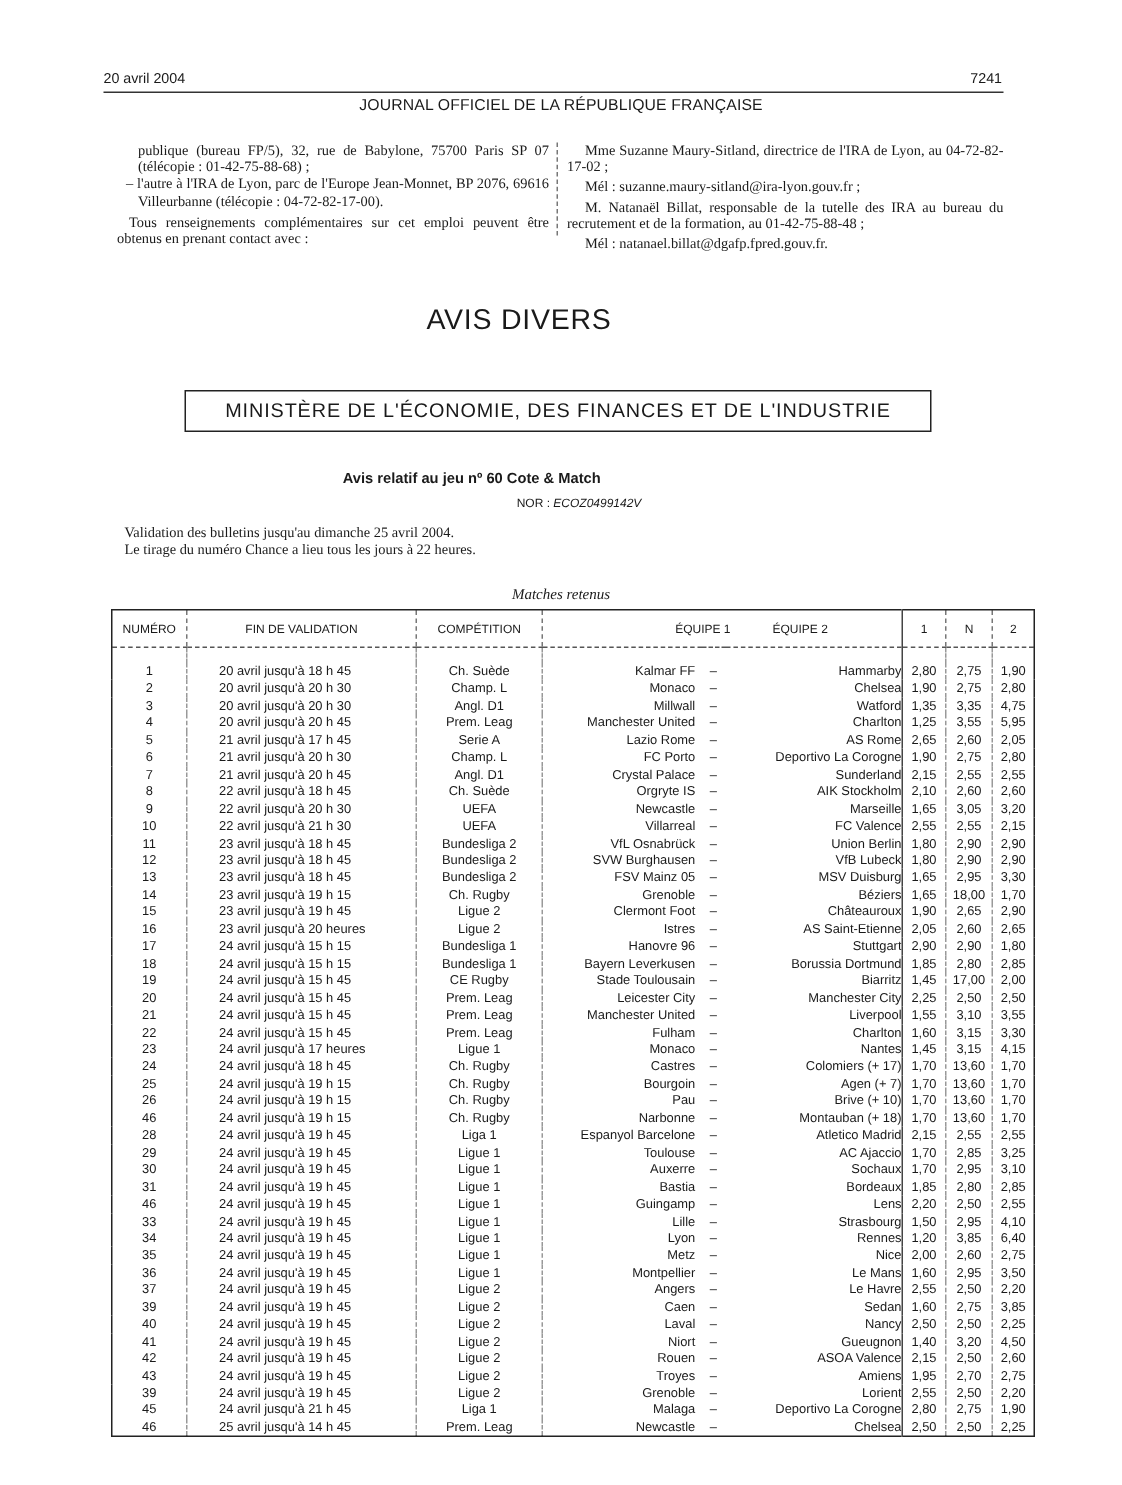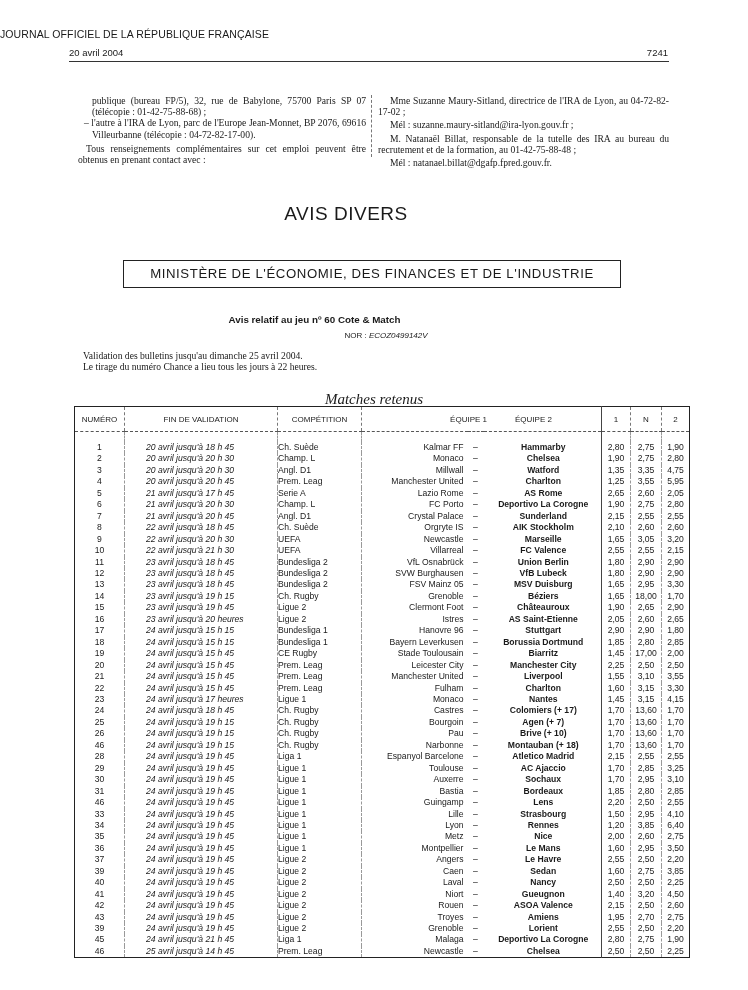--- a/index.html
+++ b/index.html
@@ -3,21 +3,21 @@
 <meta charset="utf-8">
 <style>
   html, body { margin: 0; padding: 0; background: #ffffff; }
   body { width: 748px; height: 990px; position: relative; overflow: hidden; color: #1a1a1a; }
   .abs { position: absolute; }
   .sans { font-family: "Liberation Sans", "DejaVu Sans", sans-serif; }
   .serif { font-family: "Liberation Serif", "DejaVu Serif", serif; }
 
   
   #hdr-date { left: 69px; top: 47px; font-size: 9.5px; }
-  #hdr-title { left: 0; width: 748px; top: 28px; text-align: left; font-size: 10.5px; letter-spacing: 0.1px; }
+  #hdr-title { left: 0; width: 748px; top: 64px; text-align: center; font-size: 10.5px; letter-spacing: 0.1px; }
   #hdr-page { right: 80px; top: 47px; font-size: 9.5px; }
   #hdr-rule { left: 69px; top: 61px; width: 600px; border-top: 1.5px solid #333; }
 
   
   .col { font-size: 9.6px; line-height: 11.2px; text-align: justify; }
   #col-left { left: 78px; top: 95px; width: 288px; }
   #col-right { left: 378px; top: 95px; width: 291px; }
   #col-divider { left: 371px; top: 95px; height: 62px; border-left: 1px dashed #777; }
   .indent { padding-left: 14px; }
   .dash-item { padding-left: 14px; text-indent: -8px; }
@@ -25,34 +25,34 @@
   .hang { text-indent: 12px; }
 
   #avis-divers { left: 0; width: 692px; top: 203px; text-align: center; font-size: 19px; letter-spacing: 0.5px; }
   #ministry-box { left: 123px; top: 260px; width: 496px; height: 26px; border: 1.3px solid #222; }
   #ministry { width: 100%; text-align: center; line-height: 26px; font-size: 13.2px; letter-spacing: 0.6px; }
 
   #avis-title { left: 0; width: 629px; top: 314px; text-align: center; font-size: 9.8px; font-weight: bold; }
   #nor { left: 0; width: 748px; top: 331px; text-align: center; font-size: 8px; padding-left: 12px; }
   #nor .code { font-style: italic; }
   #validation { left: 83px; top: 350px; font-size: 9.6px; line-height: 11px; }
-  #matches-caption { left: 0; width: 748px; top: 391px; text-align: center; font-size: 15px; font-style: italic; }
+  #matches-caption { left: 0; width: 748px; top: 391px; text-align: center; font-size: 10px; font-style: italic; }
 
   
   #odds-table { left: 74px; top: 406px; width: 615px; border: 1px solid #222; border-collapse: collapse; table-layout: fixed; font-size: 8.6px; }
   #odds-table th { font-weight: normal; font-size: 8px; height: 22px; border-bottom: 1px dashed #555; border-left: 1px dashed #777; }
   #odds-table td { height: 11.45px; line-height: 11.45px; padding: 0; white-space: nowrap; overflow: hidden; border-left: 1px dashed #999; }
   #odds-table tr.spacer td { height: 10px; }
   #odds-table th:first-child, #odds-table td:first-child { border-left: none; }
   .c-num { text-align: center; }
-  .c-date { text-align: left; padding-left: 21px !important; font-style: italic; }
-  .c-comp { }
+  .c-date { text-align: left; padding-left: 21px !important; }
+  .c-comp { text-align: center; }
   .c-t1 { text-align: right; padding-right: 4px !important; border-left: 1px dashed #999; }
   .c-sep { text-align: center; border-left: none !important; }
-  .c-t2 { text-align: center; border-left: none !important; padding-left: 2px !important; font-weight: bold; }
+  .c-t2 { text-align: right; border-left: none !important; padding-left: 2px !important; }
   .c-odd { text-align: center; }
   .c-odd-first { border-left: 1px solid #444 !important; }
 </style>
 </head>
 <body>
 
 <div id="hdr-date" class="abs sans">20 avril 2004</div>
 <div id="hdr-title" class="abs sans">JOURNAL OFFICIEL DE LA RÉPUBLIQUE FRANÇAISE</div>
 <div id="hdr-page" class="abs sans">7241</div>
 <div id="hdr-rule" class="abs"></div>

